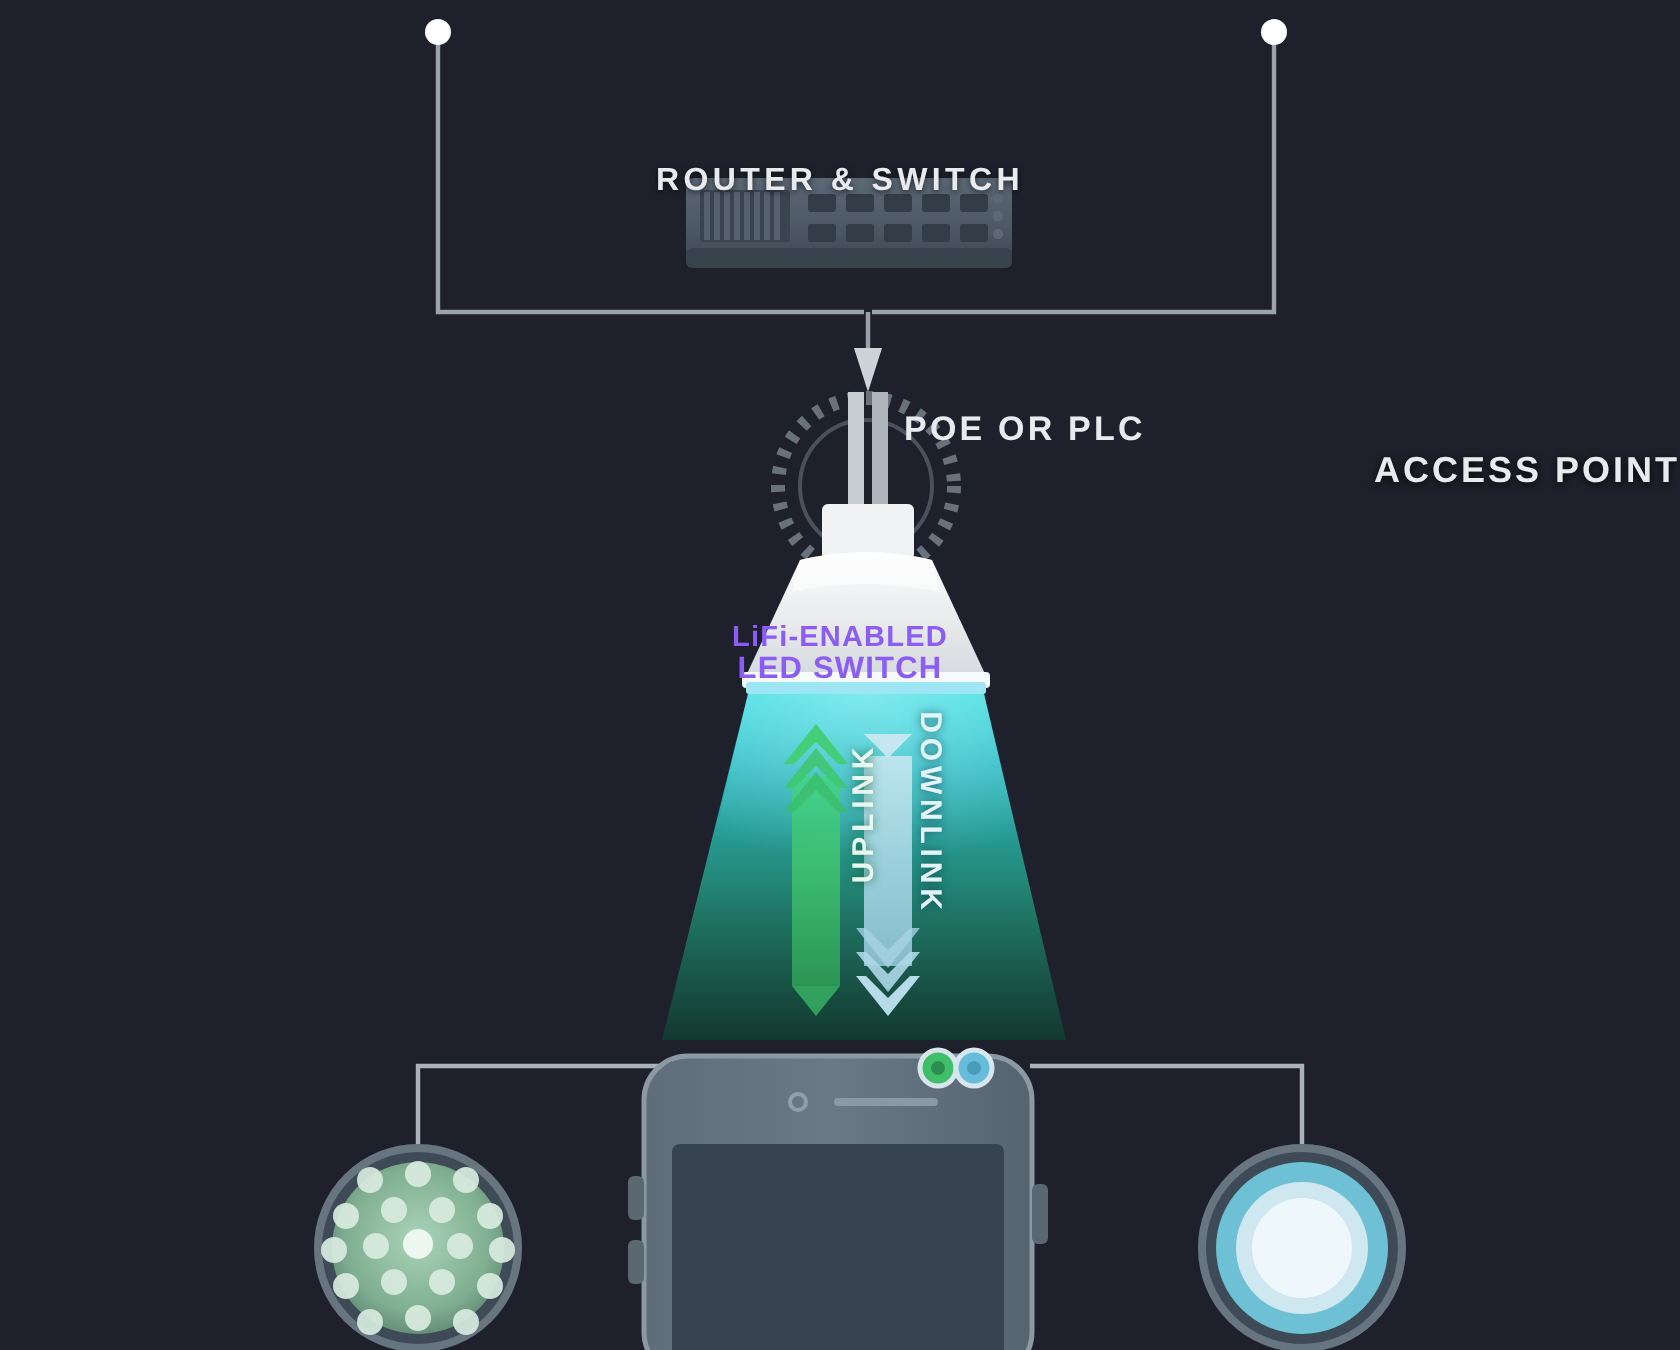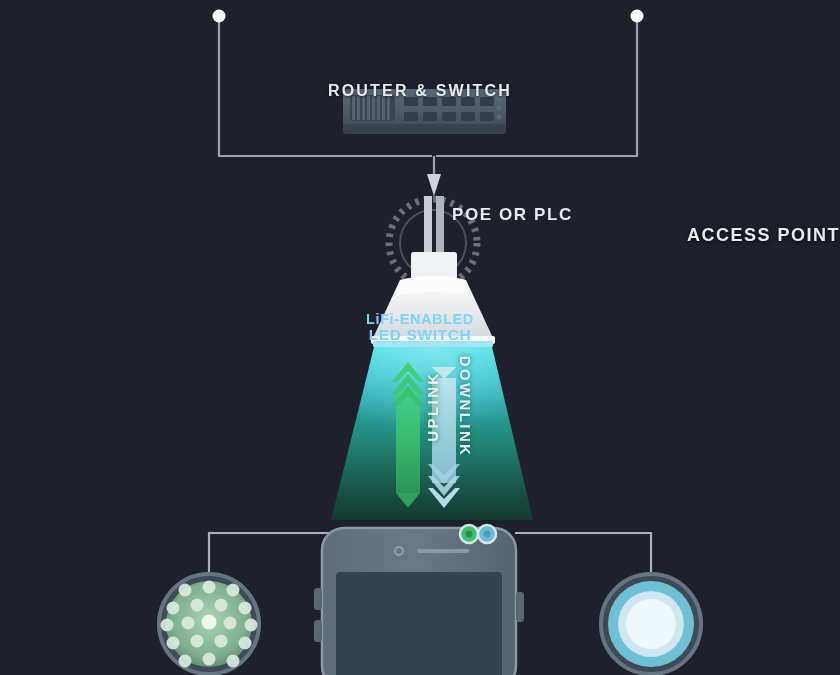--- a/index.html
+++ b/index.html
@@ -52,21 +52,21 @@
     letter-spacing: 1.5px;
     text-shadow: 0 1px 4px rgba(0,0,0,.85);
     text-align: right;
   }
   #label-led {
     left: 0; right: 0;
     top: 311px;
     font-size: 14.5px;
     line-height: 16px;
     letter-spacing: 0.6px;
-    color: #7dd3fc;
+    color: #8b5cf6;
     font-weight: 700;
   }
   #label-led .l2 { font-size: 15.5px; }
   .beamlabel {
     position: absolute;
     font-weight: 700;
     letter-spacing: 2.4px;
     font-size: 15px;
     white-space: nowrap;
   }

